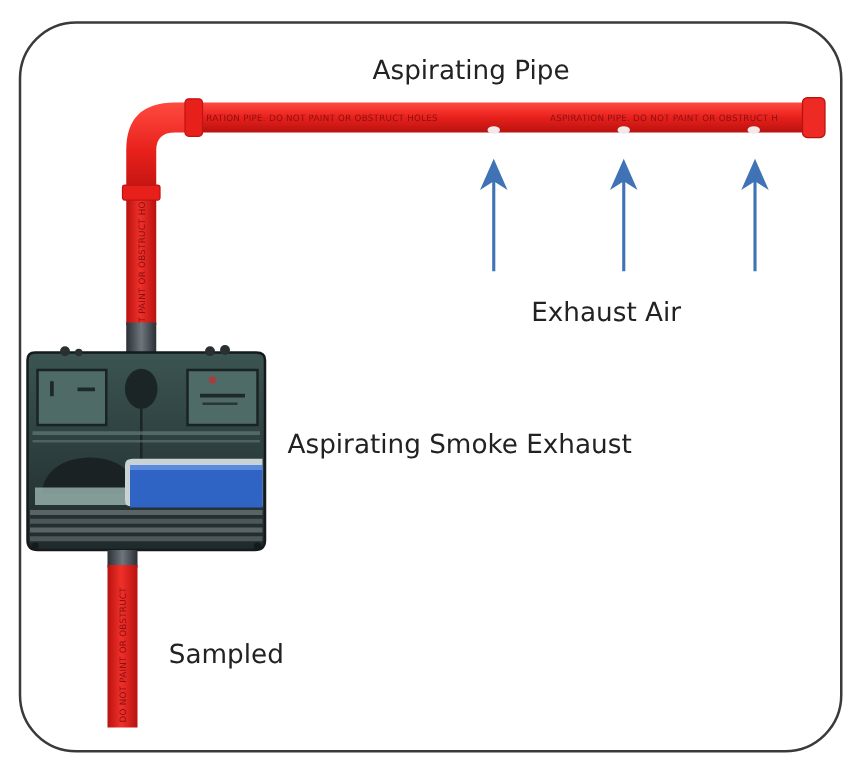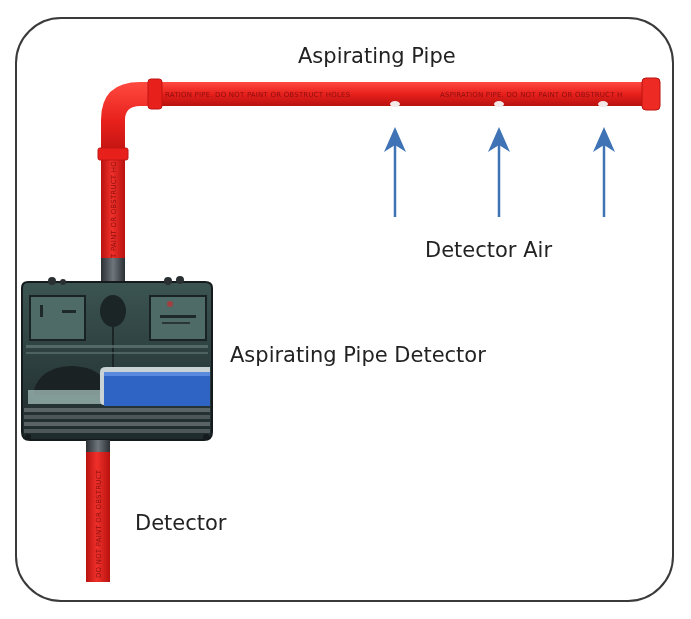--- a/index.html
+++ b/index.html
@@ -115,15 +115,15 @@
       <path d="M499,127 L488,152 L499,145 L510,152 Z" fill="#3f73b5"></path>
     </g>
     <g>
       <line x1="604" y1="217" x2="604" y2="140" stroke="#3f73b5" stroke-width="2.5"></line>
       <path d="M604,127 L593,152 L604,145 L615,152 Z" fill="#3f73b5"></path>
     </g>
   </g>
 </svg>
 
 <div class="label lbl-pipe">Aspirating Pipe</div>
-<div class="label lbl-air">Detector Air</div>
-<div class="label lbl-det">Aspirating Pipe Detector</div>
-<div class="label lbl-exh">Detector</div>
+<div class="label lbl-air">Exhaust Air</div>
+<div class="label lbl-det">Aspirating Smoke Exhaust</div>
+<div class="label lbl-exh">Sampled</div>
 
 </body></html>

